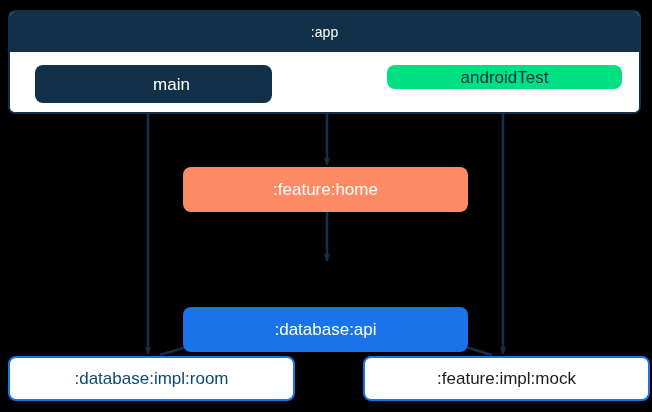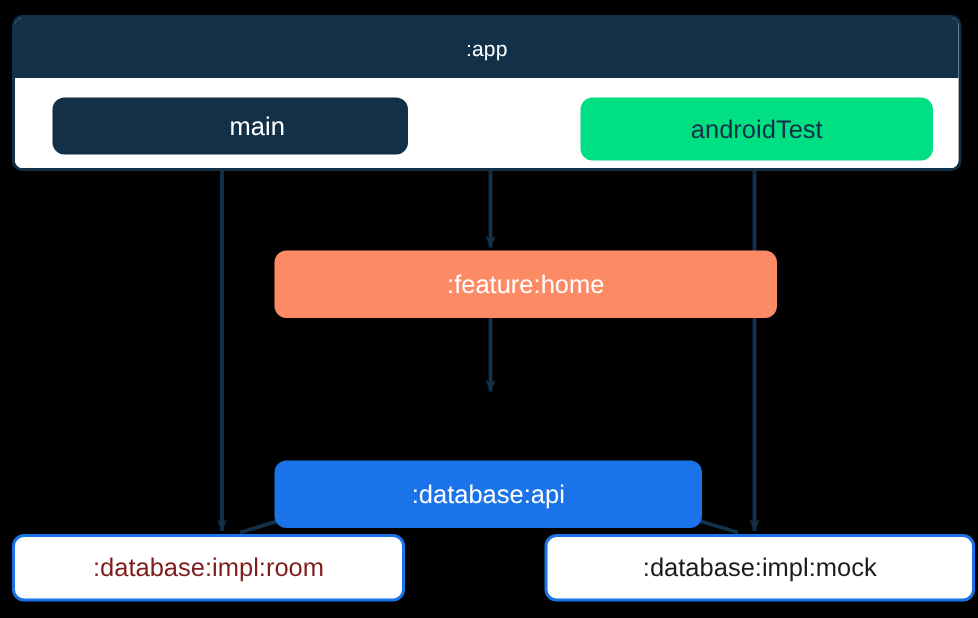--- a/index.html
+++ b/index.html
@@ -81,48 +81,48 @@
     width: 237px;
     height: 38px;
     background: #123047;
     color: #ffffff;
     padding-left: 36px;
   }
   .node-androidtest {
     left: 377px;
     top: 13px;
     width: 235px;
-    height: 42px;
+    height: 24px;
     background: #00E083;
     color: #123047;
   }
   .node-feature-home {
     left: 183px;
     top: 167px;
-    width: 335px;
+    width: 285px;
     height: 45px;
     background: #FC8A65;
     color: #ffffff;
   }
   .node-database-api {
     left: 183px;
     top: 263px;
     width: 285px;
     height: 45px;
     background: #1A73E8;
     color: #ffffff;
     margin-top: 44px;
   }
   .node-impl-room {
     left: 8px;
     top: 356px;
-    width: 262px;
+    width: 287px;
     height: 45px;
     background: #ffffff;
-    color: #7f1d1d;
+    color: #0c4a6e;
     border: 2px solid #1A73E8;
   }
   .node-impl-mock {
     left: 363px;
     top: 356px;
     width: 287px;
     height: 45px;
     background: #ffffff;
     color: #1b1b1b;
     border: 2px solid #1A73E8;
@@ -162,15 +162,15 @@
       <div class="node node-androidtest">androidTest</div>
     </div>
   </div>
 
   <div class="node node-feature-home">:feature:home</div>
 
   <div class="node node-database-api">:database:api</div>
 
   <div class="node node-impl-room">:database:impl:room</div>
 
-  <div class="node node-impl-mock">:database:impl:mock</div>
+  <div class="node node-impl-mock">:feature:impl:mock</div>
 
 </div>
 
 </body></html>

